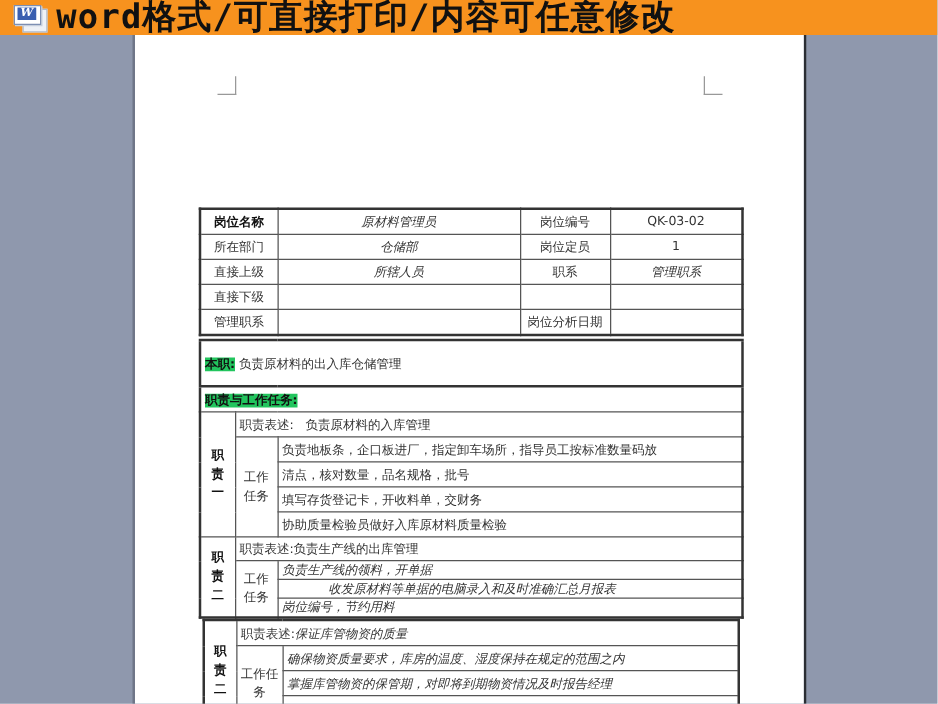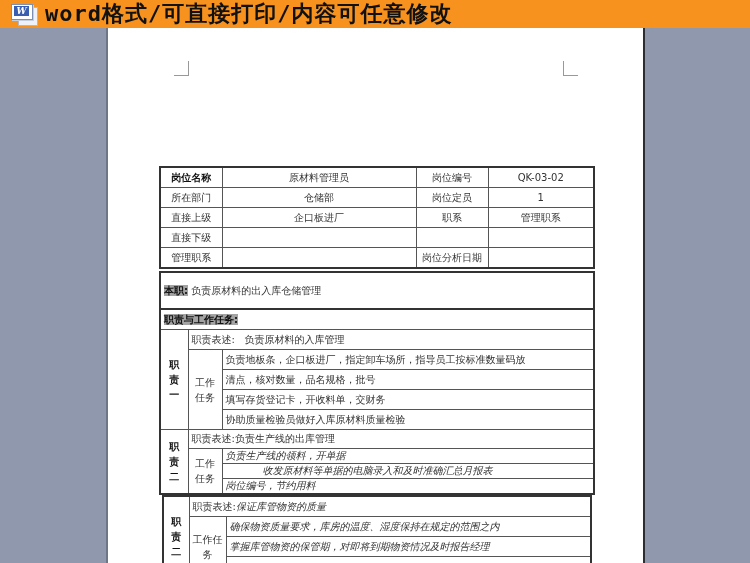--- a/index.html
+++ b/index.html
@@ -26,21 +26,21 @@
     box-shadow:1px 1px 0 #c6cfdd;
   }
   .word-icon .front span {
     position:absolute; left:2px; top:1px; width:15px; height:10px;
     background:#3a5fb0; color:#fff; font-size:9px; line-height:10px;
     font-weight:bold; font-style:italic; text-align:center;
     font-family:"DejaVu Serif", serif;
   }
   .banner-text {
     position:absolute; left:45px; top:0px; height:24px; line-height:28px;
-    font-size:22px; font-weight:bold; color:#111;
+    font-size:27px; font-weight:bold; color:#111;
     letter-spacing:1px; white-space:nowrap;
     font-family:"DejaVu Sans Mono", monospace;
   }
   .left-shadow {
     position:absolute; left:106px; top:28px; width:2px; height:535px; background:#6f7688;
   }
   .right-shadow {
     position:absolute; left:643px; top:28px; width:2px; height:535px; background:#2a2d33;
   }
   .page {
@@ -53,25 +53,25 @@
     position:absolute; left:0; top:104px; width:535px; text-align:center;
     font-family:"DejaVu Serif", serif; font-size:15px; color:#111;
   }
   .cursor { display:inline-block; width:1px; height:17px; background:#000; vertical-align:middle; margin-left:1px; }
 
   table { border-collapse:collapse; position:absolute; table-layout:fixed; }
   td { border:1px solid #555; font-size:10px; color:#333; padding:0 3px; overflow:hidden; white-space:nowrap; }
   .t1 { left:51px; top:138px; width:434px; border:2px solid #333;padding-left:12px; }
   .t1 td { height:19px; text-align:center; }
   .t1 td.bold { font-weight:bold; color:#111; }
-  .t1 td.italic { font-family:"DejaVu Serif", serif; }
+  .t1 td.italic { font-family:"DejaVu Serif", serif; font-style:italic; }
 
   .t2 { left:51px; top:243px; width:434px; border:2px solid #333; border-top:0; }
   .t2 td { text-align:left; }
-  .hl { background:#a3a3a3; font-weight:bold; color:#111; }
+  .hl { background:#22c55e; font-weight:bold; color:#111; }
   .vlabel { text-align:center !important; font-weight:bold; color:#111; line-height:15px; white-space:normal !important; }
   .tlabel { text-align:center !important; line-height:15px; white-space:normal !important; }
   .serif-i { font-family:"DejaVu Serif", serif; font-style:italic; }
 
   .t3 { left:54px; top:467px; width:428px; border:2px solid #333; border-bottom:0; }
   .t3 td { text-align:left; }
 </style>
 </head>
 <body>
 
@@ -108,21 +108,21 @@
       <td>QK-03-02</td>
     </tr>
     <tr>
       <td>所在部门</td>
       <td class="italic">仓储部</td>
       <td>岗位定员</td>
       <td>1</td>
     </tr>
     <tr>
       <td>直接上级</td>
-      <td class="italic">企口板进厂</td>
+      <td class="italic">所辖人员</td>
       <td>职系</td>
       <td class="italic">管理职系</td>
     </tr>
     <tr>
       <td>直接下级</td>
       <td></td>
       <td></td>
       <td></td>
     </tr>
     <tr>

